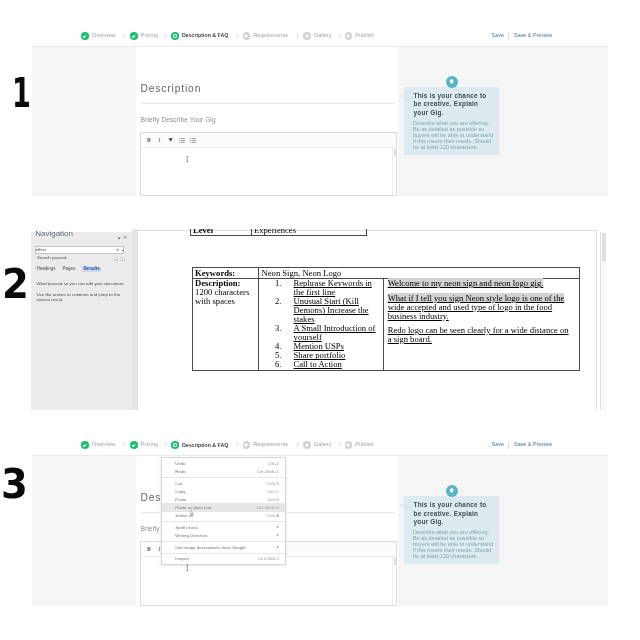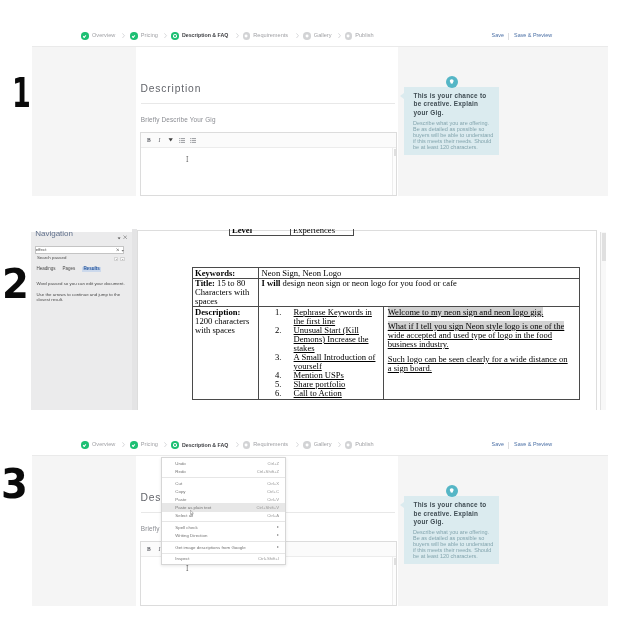--- a/index.html
+++ b/index.html
@@ -183,21 +183,21 @@
     <div class="tt-h" style="left:9.5px;top:5.5px;width:76px;">This is your chance to be creative. Explain your Gig.</div>
     <div class="tt-p" style="left:9px;top:34.6px;width:84px;">Describe what you are offering. Be as detailed as possible so buyers will be able to understand if this meets their needs. Should be at least 120 characters.</div>
   </div>
 </div>
 <div class="wd" style="left:31px;top:228.5px;width:577px;height:181.5px;">
   <div class="wd-doc" style="left:100.4px;top:0;right:0;bottom:0;background:#e4e4e5;"></div>
   <div class="wd-doc" style="left:106px;top:0;right:0;bottom:0;background:#fff;"></div>
   <div class="wd-pageline" style="left:106px;top:1.7px;width:0.7px;bottom:0;background:#dddddd;position:absolute;"></div>
   <div class="wd-pageline" style="left:565.3px;top:1.7px;width:0.7px;bottom:0;background:#dddddd;position:absolute;"></div>
   <div class="wd-pageline" style="left:106px;top:1.7px;width:459.29999999999995px;height:0.7px;background:#dddddd;position:absolute;"></div>
-  <table class="wd-tbl" style="left:158.6px;top:-2.5px;width:125px;margin-left:39px;">
+  <table class="wd-tbl" style="left:158.6px;top:-2.5px;width:177px;">
     <colgroup>
           <col style="width:61px">
           <col>
         </colgroup>
     <tbody>
           <tr>
       <td style="border-top:none;font-weight:bold;">Level</td>
       <td style="border-top:none;">Experiences</td>
     </tr>
   </tbody>
@@ -206,41 +206,37 @@
     <colgroup>
           <col style="width:66.5px">
           <col>
         </colgroup>
     <tbody>
           <tr>
       <td><b>Keywords:</b></td>
       <td>Neon Sign, Neon Logo</td>
     </tr>
     <tr>
-      <td><b>Title:</b><span> 15 to 80 Characters with spaces</span></td>
-      <td><b>I will</b><span> design neon sign or neon logo for you food or cafe</span></td>
-    </tr>
-    <tr>
       <td><b>Description:</b><span> 1200 characters with spaces</span></td>
       <td style="padding:0;text-decoration:underline;">
         <div style="display:flex;">
           <div style="width:124px;padding:0.6px 2.2px 0.8px 2.4px;box-sizing:border-box;">
             <ol class="wd-ol">
               <li>Rephrase Keywords in the first line</li>
               <li>Unusual Start (Kill Demons) Increase the stakes</li>
               <li>A Small Introduction of yourself</li>
               <li>Mention USPs</li>
               <li>Share portfolio</li>
               <li>Call to Action</li>
             </ol>
           </div>
           <div style="flex:1;padding:0.2px 10px 0.3px 3.5px;border-left:0.55px solid #4a4a4a;">
             <p style="margin:0;"><span class="hl">Welcome to my neon sign and neon logo gig.</span><span></span></p>
             <p style="margin:0;margin-top:5.5px;"><span class="hl">What if I tell you sign Neon style logo is one of the </span><span>wide accepted and used type of logo in the food business industry.</span></p>
-            <p style="margin:0;margin-top:5.5px;"><span class="hl"></span><span>Such logo can be seen clearly for a wide distance on a sign board.</span></p>
+            <p style="margin:0;margin-top:5.5px;"><span class="hl"></span><span>Redo logo can be seen clearly for a wide distance on a sign board.</span></p>
           </div>
         </div>
       </td>
     </tr>
   </tbody>
       </table>
   <div class="wd-nav" style="left:0.4px;top:0;width:100.19999999999999px;bottom:0;">
     <div class="wd-navtop" style="height:3.1px;background:#ffffff;"></div>
     <div class="wd-title" style="left:3.8000000000000043px;top:1px;">Navigation</div>
     <div class="wd-ic" style="left:85.19999999999999px;top:7.5px;"><svg width="4.2" height="4.2" viewBox="0 0 10 10">

